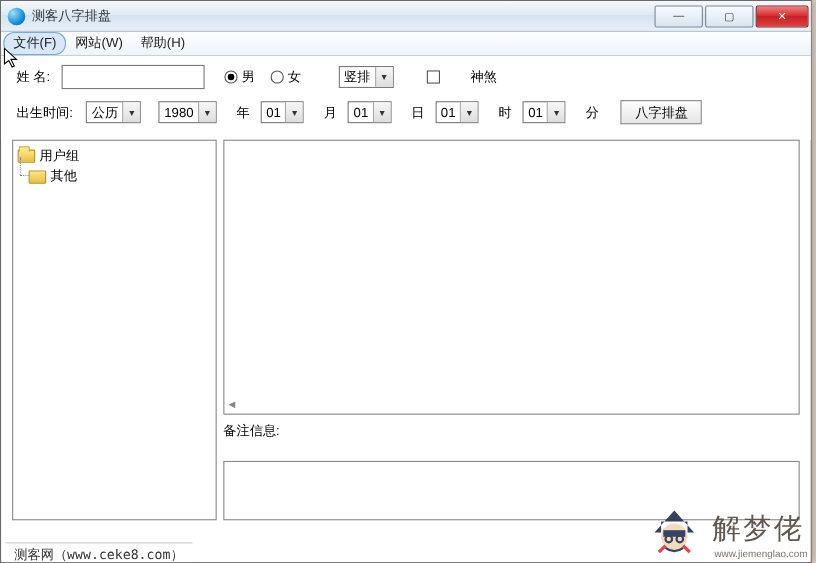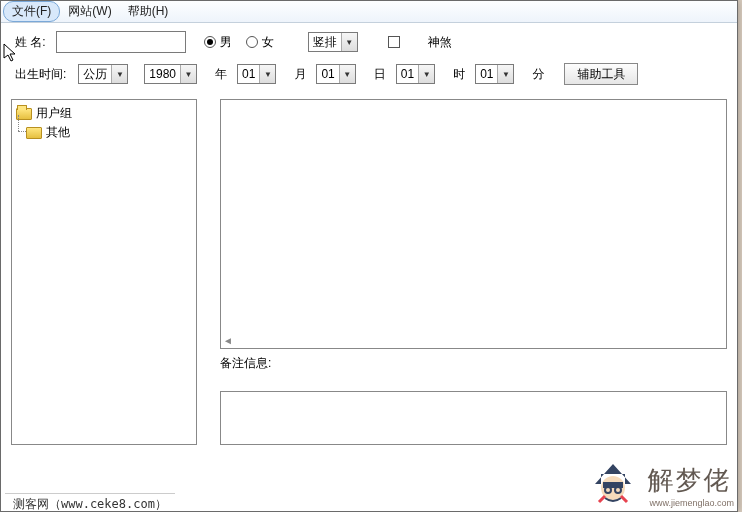--- a/index.html
+++ b/index.html
@@ -126,21 +126,21 @@
     background: linear-gradient(to bottom, #fdfdfd, #e6e6e6);
     height: 22px;
     padding: 0 12px;
     display: inline-flex; align-items: center; justify-content:center;
     margin-left: 10px;
   }
   .unit { margin: 0 10px 0 2px; }
   .content {
     display: flex;
     padding: 0 10px 4px 10px;
-    gap: 23px;
+    gap: 6px;
     height: 350px;
   }
   .tree {
     width: 186px;
     border: 1px solid #888;
     background: #fff;
     padding: 4px 2px;
     overflow: auto;
   }
   .tree-item { display: flex; align-items: center; padding: 1px 2px; }
@@ -208,20 +208,29 @@
     pointer-events: none;
   }
   .wm-text { font-size: 26px; color: #5a5048; letter-spacing: 2px; margin-left: 6px; font-family: "Microsoft YaHei", sans-serif; }
   .wm-sub { font-size: 9px; color: #7a6a60; margin-left: 8px; margin-bottom: 2px; }
 </style>
 </head>
 <body>
 
 <div class="window">
 
+  <div class="titlebar">
+    <div class="app-icon"></div>
+    <div class="title">测客八字排盘</div>
+    <div class="winbtns">
+      <div class="winbtn">―</div>
+      <div class="winbtn">▢</div>
+      <div class="winbtn close">✕</div>
+    </div>
+  </div>
 
   <div class="menubar">
     <div class="menuitem active">文件(F)</div>
     <div class="menuitem">网站(W)</div>
     <div class="menuitem">帮助(H)</div>
   </div>
 
   <svg class="cursor" width="16" height="20" viewBox="0 0 16 20">
     <path d="M1 1 L1 15 L5 12 L8 18 L10 17 L7 11 L12 11 Z" fill="#fff" stroke="#000" stroke-width="1"></path>
   </svg>
@@ -275,21 +284,21 @@
         <span>01</span>
         <span class="arrow">▼</span>
       </span>
       <span class="unit">时</span>
       <span class="select">
         <span>01</span>
         <span class="arrow">▼</span>
       </span>
       <span class="unit">分</span>
       <span class="btn">
-        <span>辅助工具</span>
+        <span>八字排盘</span>
       </span>
     </div>
   </div>
 
   <div class="content">
     <div class="tree">
       <div class="tree-item">
         <span class="folder-icon open"></span>
         <span>用户组</span>
       </div>

